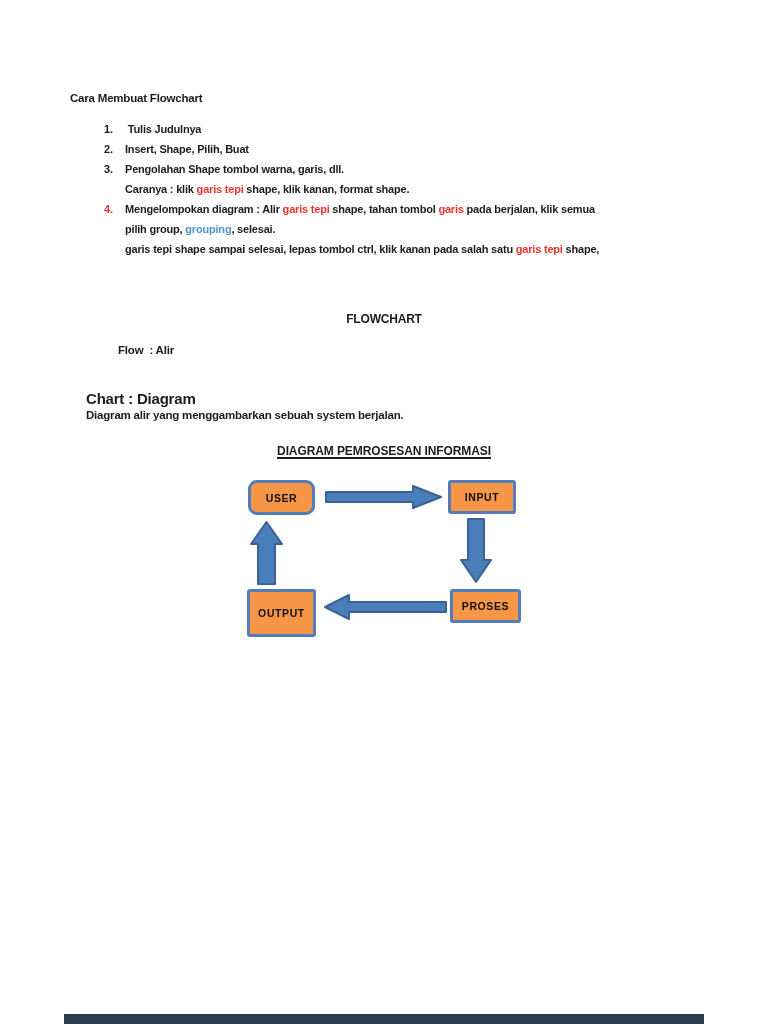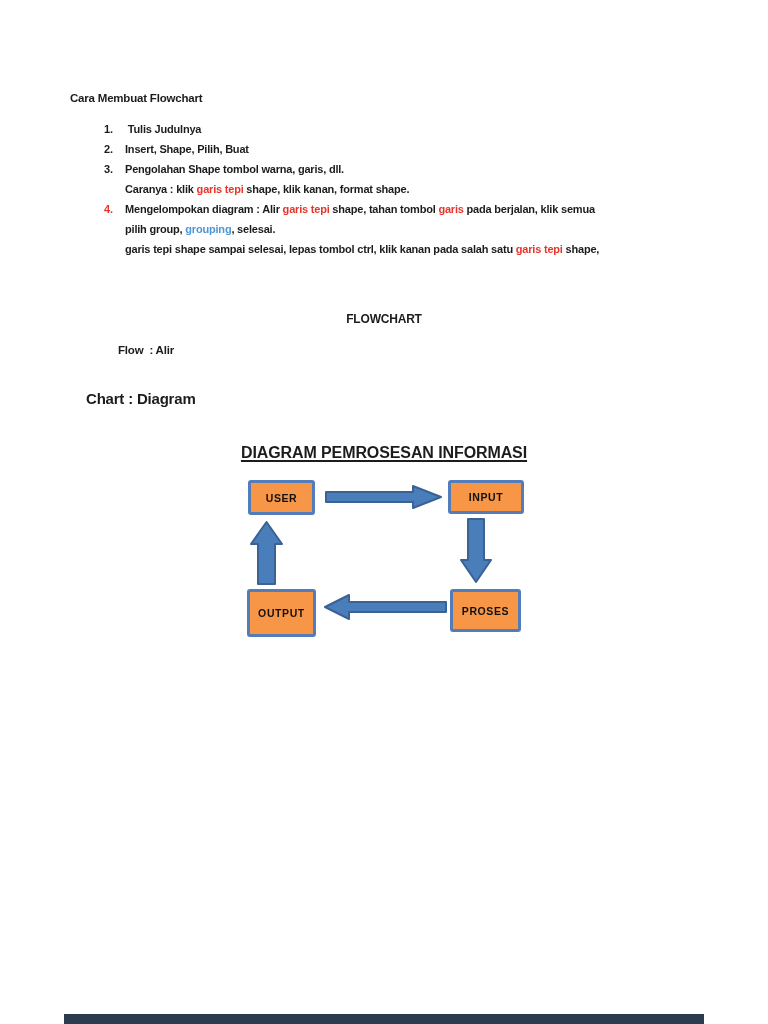--- a/index.html
+++ b/index.html
@@ -13,33 +13,33 @@
   .doc-list{left:0;top:123px;width:768px;}
   .doc-line{position:relative;height:20px;font-size:11px;letter-spacing:-0.2px;}
   .doc-line .num{position:absolute;left:104px;white-space:pre;}
   .doc-line .txt{position:absolute;left:125px;white-space:pre;}
   .c-red{color:var(--red,#e8352b);}
   .c-blue{color:var(--blue,#4f96d8);}
   .center-title{left:0;top:312px;width:768px;text-align:center;font-size:12px;letter-spacing:-0.2px;}
   .def-1{left:86px;top:344px;font-size:11.5px;white-space:pre;letter-spacing:-0.2px;margin-left:32px;}
   .def-2{left:86px;top:390px;font-size:15px;white-space:pre;letter-spacing:-0.2px;}
   .desc{left:86px;top:409px;font-size:11.5px;letter-spacing:-0.2px;}
-  .diagram-title{left:0;top:444px;width:768px;text-align:center;font-size:16px;letter-spacing:-0.1px;}
+  .diagram-title{left:0;top:444px;width:768px;text-align:center;font-size:12px;letter-spacing:-0.1px;}
   .diagram-title span{text-decoration:underline;text-decoration-thickness:1.5px;text-underline-offset:2px;}
   
   .node{
     position:absolute;display:flex;align-items:center;justify-content:center;
     background:var(--node_fill,#f79646);border:3px solid var(--node_border,#537cba);
     border-radius:3px;box-sizing:border-box;
     font-size:10.5px;letter-spacing:0.6px;color:#111;
   }
-  .node-user{left:248px;top:480px;width:67px;height:35px;}
-  .node-input{left:448px;top:480px;width:76px;height:34px;}
+  .node-user{left:248px;top:480px;width:67px;height:35px;border-radius:9px;}
+  .node-input{left:448px;top:480px;width:68px;height:34px;}
   .node-output{left:247px;top:589px;width:69px;height:48px;}
-  .node-proses{left:450px;top:589px;width:71px;height:43px;}
+  .node-proses{left:450px;top:589px;width:71px;height:34px;}
   
   .arrow{position:absolute;}
   .arrow polygon{fill:var(--arrow_fill,#4a7ebb);stroke:var(--arrow_border,#3a6294);stroke-width:2;stroke-linejoin:round;}
   .arrow-right{left:325px;top:485px;}
   .arrow-down{left:460px;top:518px;}
   .arrow-left{left:323px;top:594px;}
   .arrow-up{left:250px;top:520px;}
   
   .footer-bar{left:64px;top:1014px;width:640px;height:10px;background:var(--footer_bar,#2d3b4e);}
 </style>
@@ -77,20 +77,21 @@
     </div>
     <div class="doc-line">
       <span class="num"></span>
       <span class="txt"><span>garis tepi shape sampai selesai, lepas tombol ctrl, klik kanan pada salah satu </span><span class="c-red">garis tepi</span><span> shape,</span></span>
     </div>
   </div>
 
   <div class="abs center-title">FLOWCHART</div>
   <div class="abs def-1">Flow  : Alir</div>
   <div class="abs def-2">Chart : Diagram</div>
+  <div class="abs desc">Diagram alir yang menggambarkan sebuah system berjalan.</div>
 
   <div class="abs diagram-title"><span>DIAGRAM PEMROSESAN INFORMASI</span></div>
 
   <div class="node node-user">
       <span>USER</span>
     </div>
   <div class="node node-input">
       <span>INPUT</span>
     </div>
   <div class="node node-proses">

